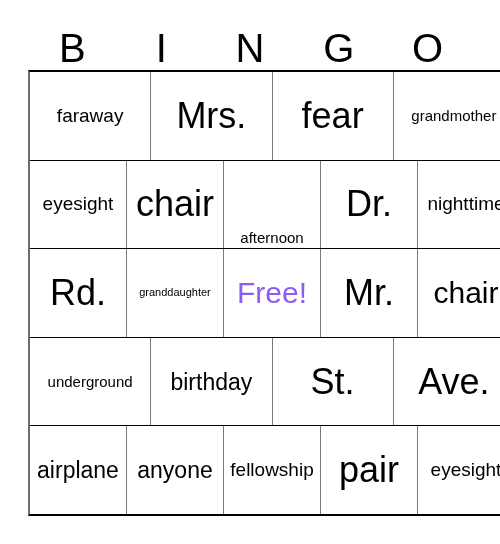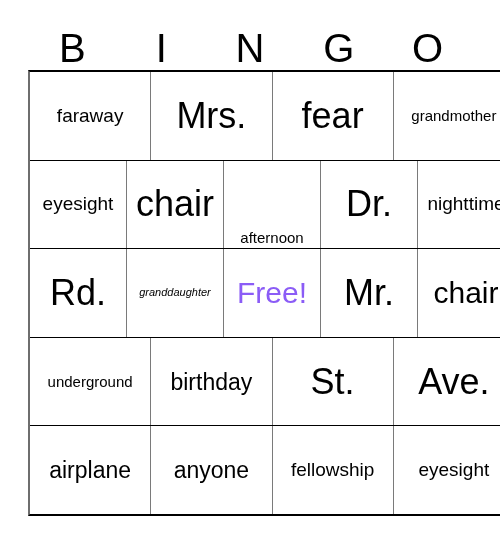--- a/index.html
+++ b/index.html
@@ -84,21 +84,21 @@
     border-right: none;
   }
   .cell-text {
     display: block;
     width: 100%;
     line-height: 1.05;
     white-space: nowrap;
   }
 
   
-  .fs-xs  { font-size: 11px; font-style: italic; }
+  .fs-xs  { font-size: 11px; }
   .fs-sm  { font-size: 15px; }
   .fs-md  { font-size: 19px; }
   .fs-lg  { font-size: 23px; }
   .fs-xl  { font-size: 30px; }
   .fs-xxl { font-size: 36px; }
 
   .free-cell .cell-text {
     color: #8b5cf6;
   }
   .align-top {
@@ -186,18 +186,21 @@
         <div class="cell">
           <span class="cell-text fs-lg">airplane</span>
         </div>
         <div class="cell">
           <span class="cell-text fs-lg">anyone</span>
         </div>
         <div class="cell">
           <span class="cell-text fs-md">fellowship</span>
         </div>
         <div class="cell">
+          <span class="cell-text fs-xxl">pair</span>
+        </div>
+        <div class="cell">
           <span class="cell-text fs-md">eyesight</span>
         </div>
       </div>
     </div>
 
 </div>
 
 </body></html>

